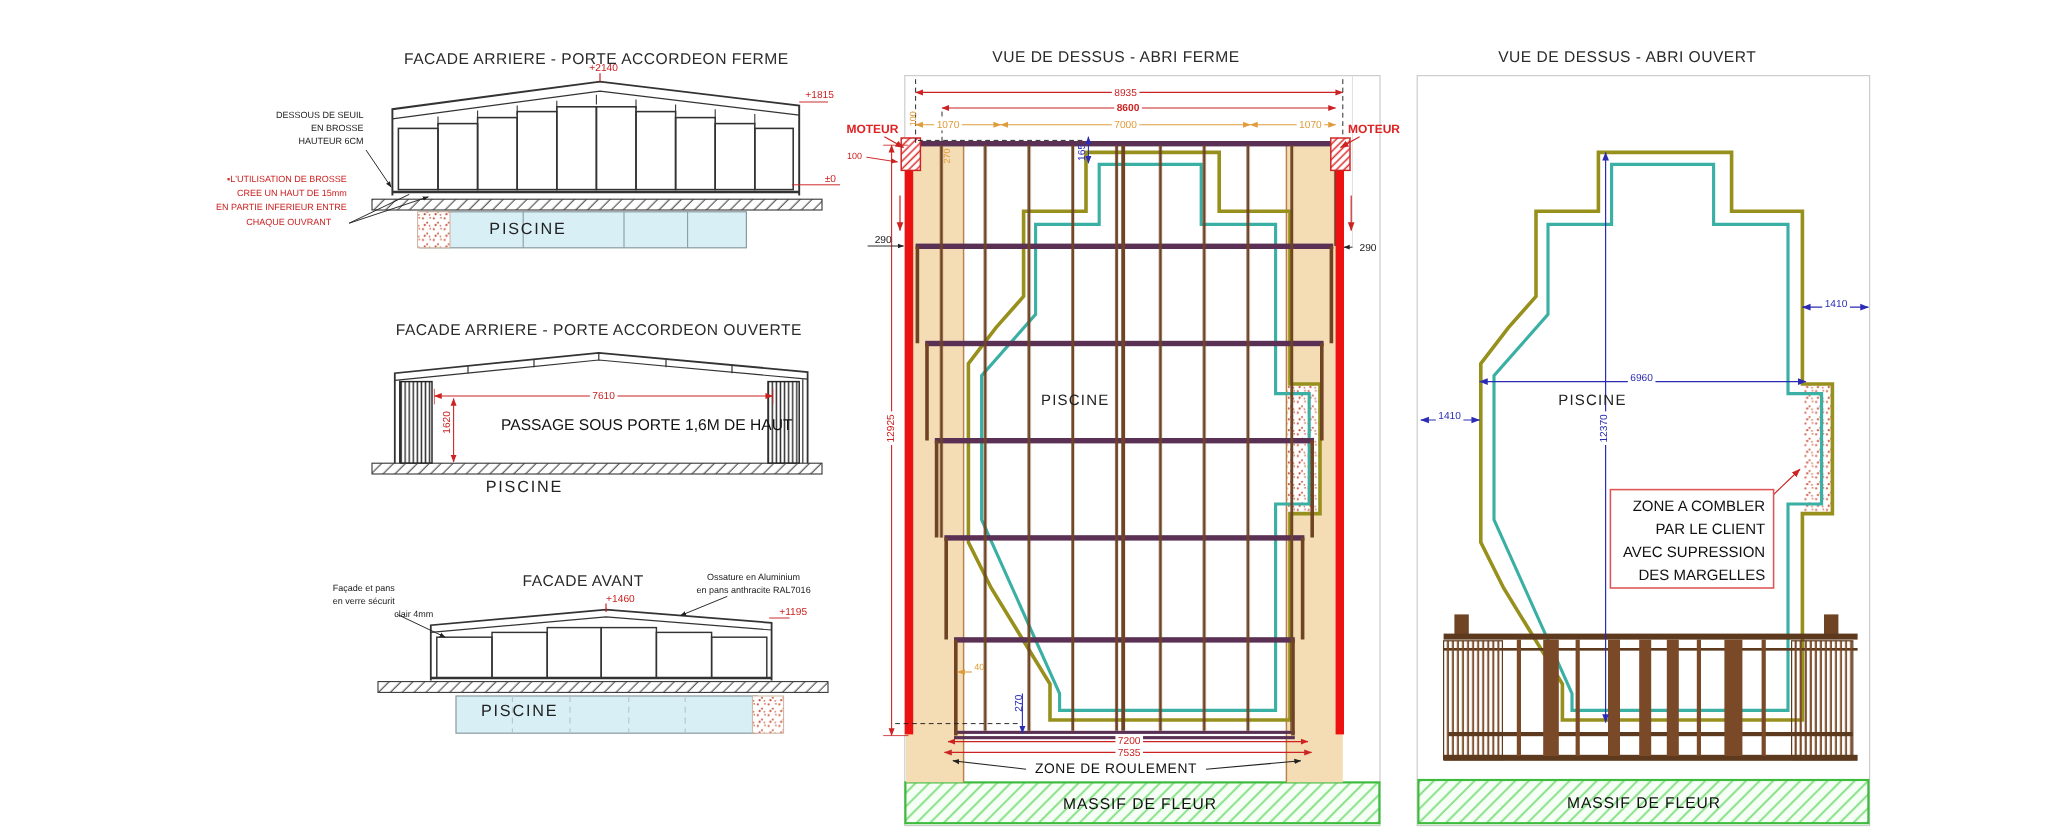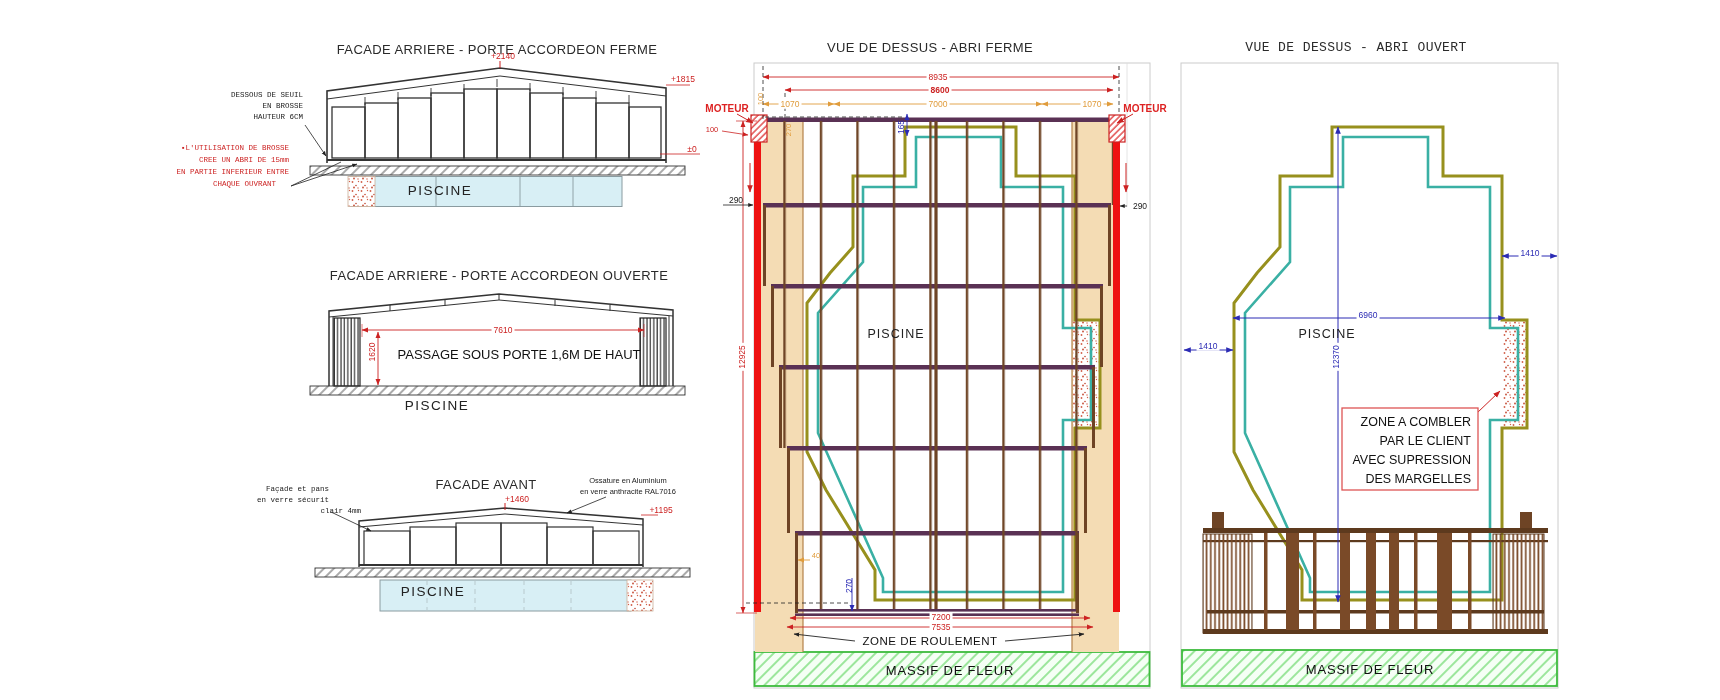--- a/index.html
+++ b/index.html
@@ -1,20 +1,20 @@
 <!DOCTYPE html>
 <html><head>
 <meta charset="utf-8">
 <style>
   html,body{margin:0;padding:0;background:#fff;}
   #stage{position:relative;width:1720px;height:700px;background:#fff;overflow:hidden;
          font-family:"Liberation Sans",sans-serif;}
   #linework{position:absolute;left:0;top:0;}
   .lb{position:absolute;transform:translate(-50%,-50%);white-space:nowrap;line-height:1;}
-  .rt{position:absolute;white-space:nowrap;line-height:1;text-align:right;transform:translate(-100%,-50%);font-family:Liberation Mono, monospace;}
+  .rt{position:absolute;white-space:nowrap;line-height:1;text-align:right;transform:translate(-100%,-50%);}
   .rot{position:absolute;white-space:nowrap;line-height:1;transform:translate(-50%,-50%) rotate(-90deg);}
   .ttl{font-size:13px;color:#2a2a2a;letter-spacing:.4px;}
   .pis{font-size:13.5px;color:#222;letter-spacing:1.5px;}
   .pis2{font-size:12.5px;color:#222;letter-spacing:1px;}
   .red{color:#c22;}.org{color:#e09c3c;}.blu{color:#2b2bb4;}.blk{color:#222;}
   .d8{font-size:8.5px;}.d7{font-size:7.5px;}
   .bg{background:#fff;padding:0 2px;}
   .note{font-size:7.5px;color:#222;}
   .notered{font-size:7.5px;color:#c22;}
   .big{font-size:13px;color:#111;}
@@ -226,37 +226,37 @@
 </svg>
 
 <div class="lb ttl" style="left:497px;top:49px;">FACADE ARRIERE - PORTE ACCORDEON FERME</div>
 <div class="lb red d8" style="left:503px;top:56px;">+2140</div>
 <div class="lb red d8" style="left:683px;top:79px;">+1815</div>
 <div class="lb red d8" style="left:692px;top:149px;">±0</div>
 <div class="rt note" style="left:303px;top:96px;">DESSOUS DE SEUIL</div>
 <div class="rt note" style="left:303px;top:107px;">EN BROSSE</div>
 <div class="rt note" style="left:303px;top:118px;">HAUTEUR 6CM</div>
 <div class="rt notered" style="left:289px;top:149px;">▪L'UTILISATION DE BROSSE</div>
-<div class="rt notered" style="left:289px;top:161px;">CREE UN ABRI DE 15mm</div>
+<div class="rt notered" style="left:289px;top:161px;">CREE UN HAUT DE 15mm</div>
 <div class="rt notered" style="left:289px;top:173px;">EN PARTIE INFERIEUR ENTRE</div>
 <div class="rt notered" style="left:276px;top:185px;">CHAQUE OUVRANT</div>
 <div class="lb pis" style="left:440px;top:191px;">PISCINE</div>
 
 <div class="lb ttl" style="left:499px;top:275px;">FACADE ARRIERE - PORTE ACCORDEON OUVERTE</div>
 <div class="lb red d8 bg" style="left:503px;top:330px;">7610</div>
 <div class="rot red d8" style="left:372px;top:352px;">1620</div>
-<div class="lb big" style="left:519px;top:354px;">PASSAGE SOUS PORTE 1,6M DE HAUT</div>
+<div class="lb big" style="left:539px;top:354px;">PASSAGE SOUS PORTE 1,6M DE HAUT</div>
 <div class="lb pis" style="left:437px;top:406px;">PISCINE</div>
 
 <div class="lb ttl" style="left:486px;top:484px;">FACADE AVANT</div>
 <div class="rt note" style="left:329px;top:490px;">Façade et pans</div>
 <div class="rt note" style="left:329px;top:501px;">en verre sécurit</div>
 <div class="rt note" style="left:329px;top:512px;margin-left:32px;">clair 4mm</div>
 <div class="lb note" style="left:628px;top:481px;">Ossature en Aluminium</div>
-<div class="lb note" style="left:628px;top:492px;">en verre anthracite RAL7016</div>
+<div class="lb note" style="left:628px;top:492px;">en pans anthracite RAL7016</div>
 <div class="lb red d8" style="left:517px;top:499px;">+1460</div>
 <div class="lb red d8" style="left:661px;top:510px;">+1195</div>
 <div class="lb pis" style="left:433px;top:592px;">PISCINE</div>
 
 <div class="lb ttl" style="left:930px;top:47px;">VUE DE DESSUS - ABRI FERME</div>
 <div class="lb mot" style="left:727px;top:109px;">MOTEUR</div>
 <div class="lb mot" style="left:1145px;top:109px;">MOTEUR</div>
 <div class="lb red d8 bg" style="left:938px;top:77px;">8935</div>
 <div class="lb red d8 bg" style="left:940px;top:90px;font-weight:bold;">8600</div>
 <div class="lb org d8 bg" style="left:790px;top:104px;">1070</div>
@@ -270,21 +270,21 @@
 <div class="lb blk d8" style="left:1140px;top:206px;">290</div>
 <div class="rot red d8 bg" style="left:742px;top:357px;">12925</div>
 <div class="lb pis2" style="left:896px;top:334px;">PISCINE</div>
 <div class="lb org d7" style="left:816px;top:556px;">40</div>
 <div class="rot blu d8" style="left:849px;top:586px;">270</div>
 <div class="lb red d8 bg" style="left:941px;top:617px;">7200</div>
 <div class="lb red d8 bg" style="left:941px;top:627px;">7535</div>
 <div class="lb bg" style="left:930px;top:642px;font-size:11.5px;color:#111;letter-spacing:.5px;">ZONE DE ROULEMENT</div>
 <div class="lb" style="left:950px;top:670px;font-size:13px;color:#111;letter-spacing:.8px;">MASSIF DE FLEUR</div>
 
-<div class="lb ttl" style="left:1356px;top:47px;font-family:Liberation Mono, monospace;">VUE DE DESSUS - ABRI OUVERT</div>
+<div class="lb ttl" style="left:1356px;top:47px;">VUE DE DESSUS - ABRI OUVERT</div>
 <div class="lb blu d8 bg" style="left:1208px;top:346px;">1410</div>
 <div class="lb blu d8 bg" style="left:1368px;top:315px;">6960</div>
 <div class="rot blu d8 bg" style="left:1336px;top:357px;">12370</div>
 <div class="lb blu d8 bg" style="left:1530px;top:253px;">1410</div>
 <div class="lb pis2" style="left:1327px;top:334px;">PISCINE</div>
 <div class="zbox">
   <div>ZONE A COMBLER</div>
   <div>PAR LE CLIENT</div>
   <div>AVEC SUPRESSION</div>
   <div>DES MARGELLES</div>

